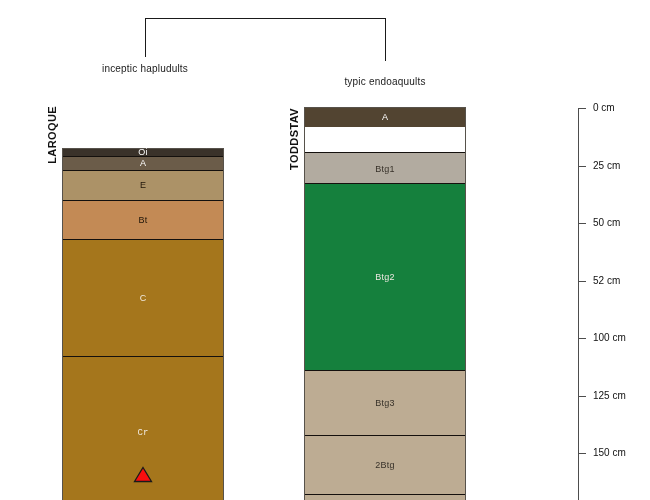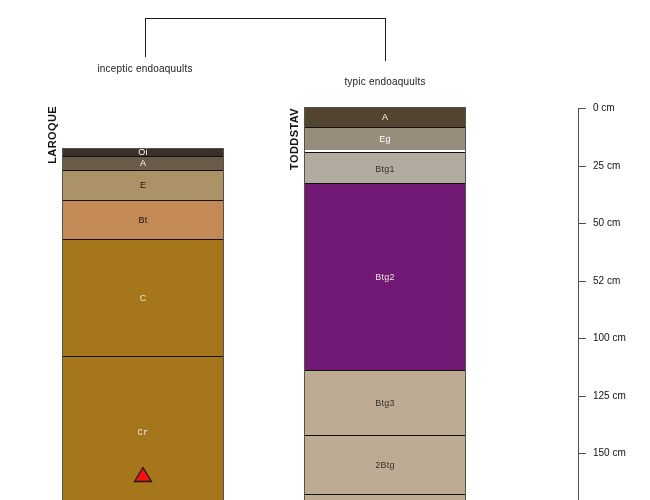--- a/index.html
+++ b/index.html
@@ -31,21 +31,21 @@
 <body>
 
 <div class="canvas">
 
   <div>
     <div class="bracket-line" style="left:145px; top:18px; width:240px; height:1px;"></div>
     <div class="bracket-line" style="left:145px; top:18px; width:1px; height:39px;"></div>
     <div class="bracket-line" style="left:385px; top:18px; width:1px; height:43px;"></div>
   </div>
 
-  <div class="cls-label" style="left:145px; top:63px;">inceptic endoaquults</div>
+  <div class="cls-label" style="left:145px; top:63px;">inceptic hapludults</div>
 
   <div class="cls-label" style="left:385px; top:76px;">typic endoaquults</div>
 
   <div id="profiles-layer">
       <div class="profile-column" style="left: 62px; top: 114px; width: 162px; height: 358px; margin-top: 34px;">
         <div class="horizon" style="top: 0px; height: 7px; background: rgb(58, 50, 42);">
           <div class="horizon-label" style="color: rgb(255, 255, 255);">Oi</div>
         </div>
         <div class="horizon" style="top: 7px; height: 14px; background: rgb(107, 92, 73); border-top: 1px solid rgb(20, 16, 13);">
           <div class="horizon-label" style="color: rgb(255, 255, 255);">A</div>
@@ -64,27 +64,24 @@
         </div>
       </div>
       <div class="profile-name" style="left: 46px; top: 186px;">LAROQUE</div>
       <svg class="marker-svg" width="20" height="17" style="left: 133px; top: 466px;">
         <polygon points="10,1.5 18.5,15.5 1.5,15.5" fill="#fa0e0e" stroke="#1a1a1a" stroke-width="1.3"></polygon>
       </svg>
       <div class="profile-column" style="left: 304px; top: 107px; width: 162px; height: 394px;">
         <div class="horizon" style="top: 0px; height: 19px; background: rgb(82, 68, 49);">
           <div class="horizon-label" style="color: rgb(255, 255, 255);">A</div>
         </div>
-        <div class="horizon" style="top: 19px; height: 23px; background: rgb(152, 140, 125); border-top: 1px solid rgb(20, 16, 13);">
-          <div class="horizon-label" style="color: rgb(255, 255, 255);">Eg</div>
-        </div>
         <div class="horizon" style="top: 44px; height: 33px; background: rgb(178, 171, 160); border-top: 1px solid rgb(20, 16, 13);">
           <div class="horizon-label" style="color: rgb(56, 50, 42);">Btg1</div>
         </div>
-        <div class="horizon" style="top: 75px; height: 187px; background: #701a75; border-top: 1px solid rgb(20, 16, 13);">
+        <div class="horizon" style="top: 75px; height: 187px; background: #15803d; border-top: 1px solid rgb(20, 16, 13);">
           <div class="horizon-label" style="color: rgb(236, 231, 224);">Btg2</div>
         </div>
         <div class="horizon" style="top: 262px; height: 65px; background: rgb(189, 172, 147); border-top: 1px solid rgb(20, 16, 13);">
           <div class="horizon-label" style="color: rgb(56, 50, 42);">Btg3</div>
         </div>
         <div class="horizon" style="top: 327px; height: 59px; background: rgb(189, 172, 147); border-top: 1px solid rgb(20, 16, 13); justify-content: center;">
           <div class="horizon-label" style="color: rgb(56, 50, 42);">2Btg</div>
         </div>
         <div class="horizon" style="top: 386px; height: 6px; background: rgb(189, 172, 147); border-top: 1px solid rgb(20, 16, 13);">
           <div class="horizon-label" style="color: rgb(56, 50, 42);"></div>

